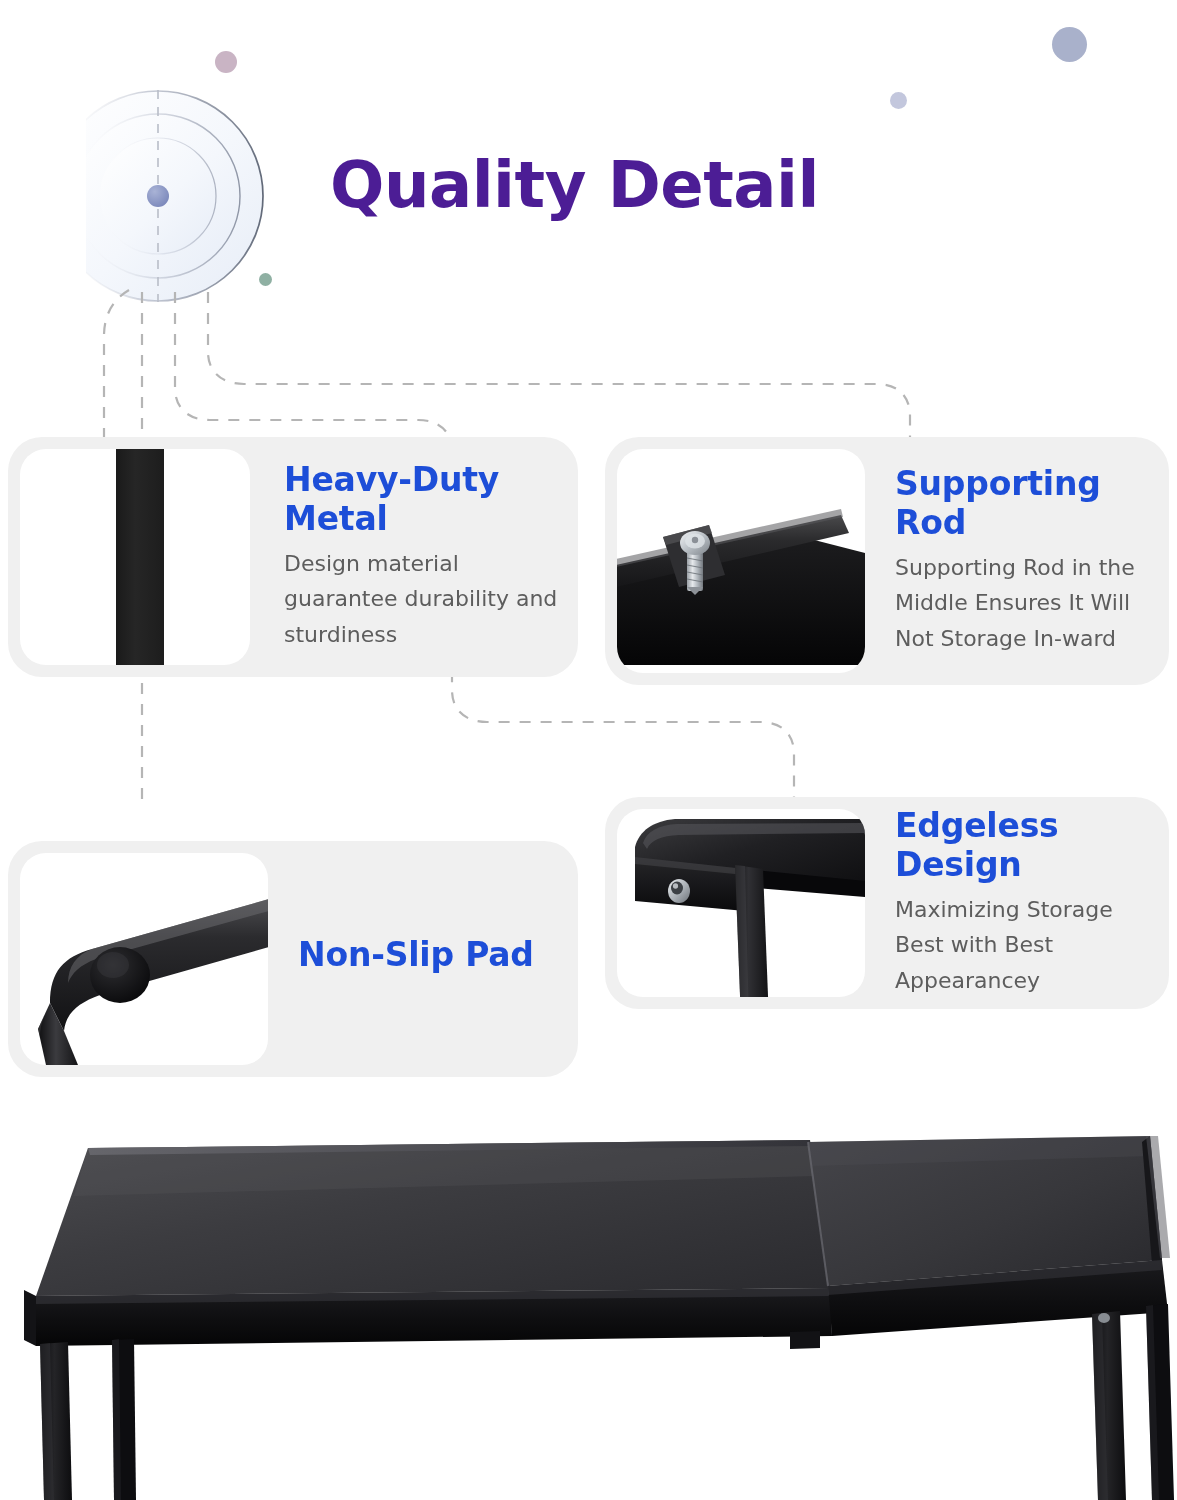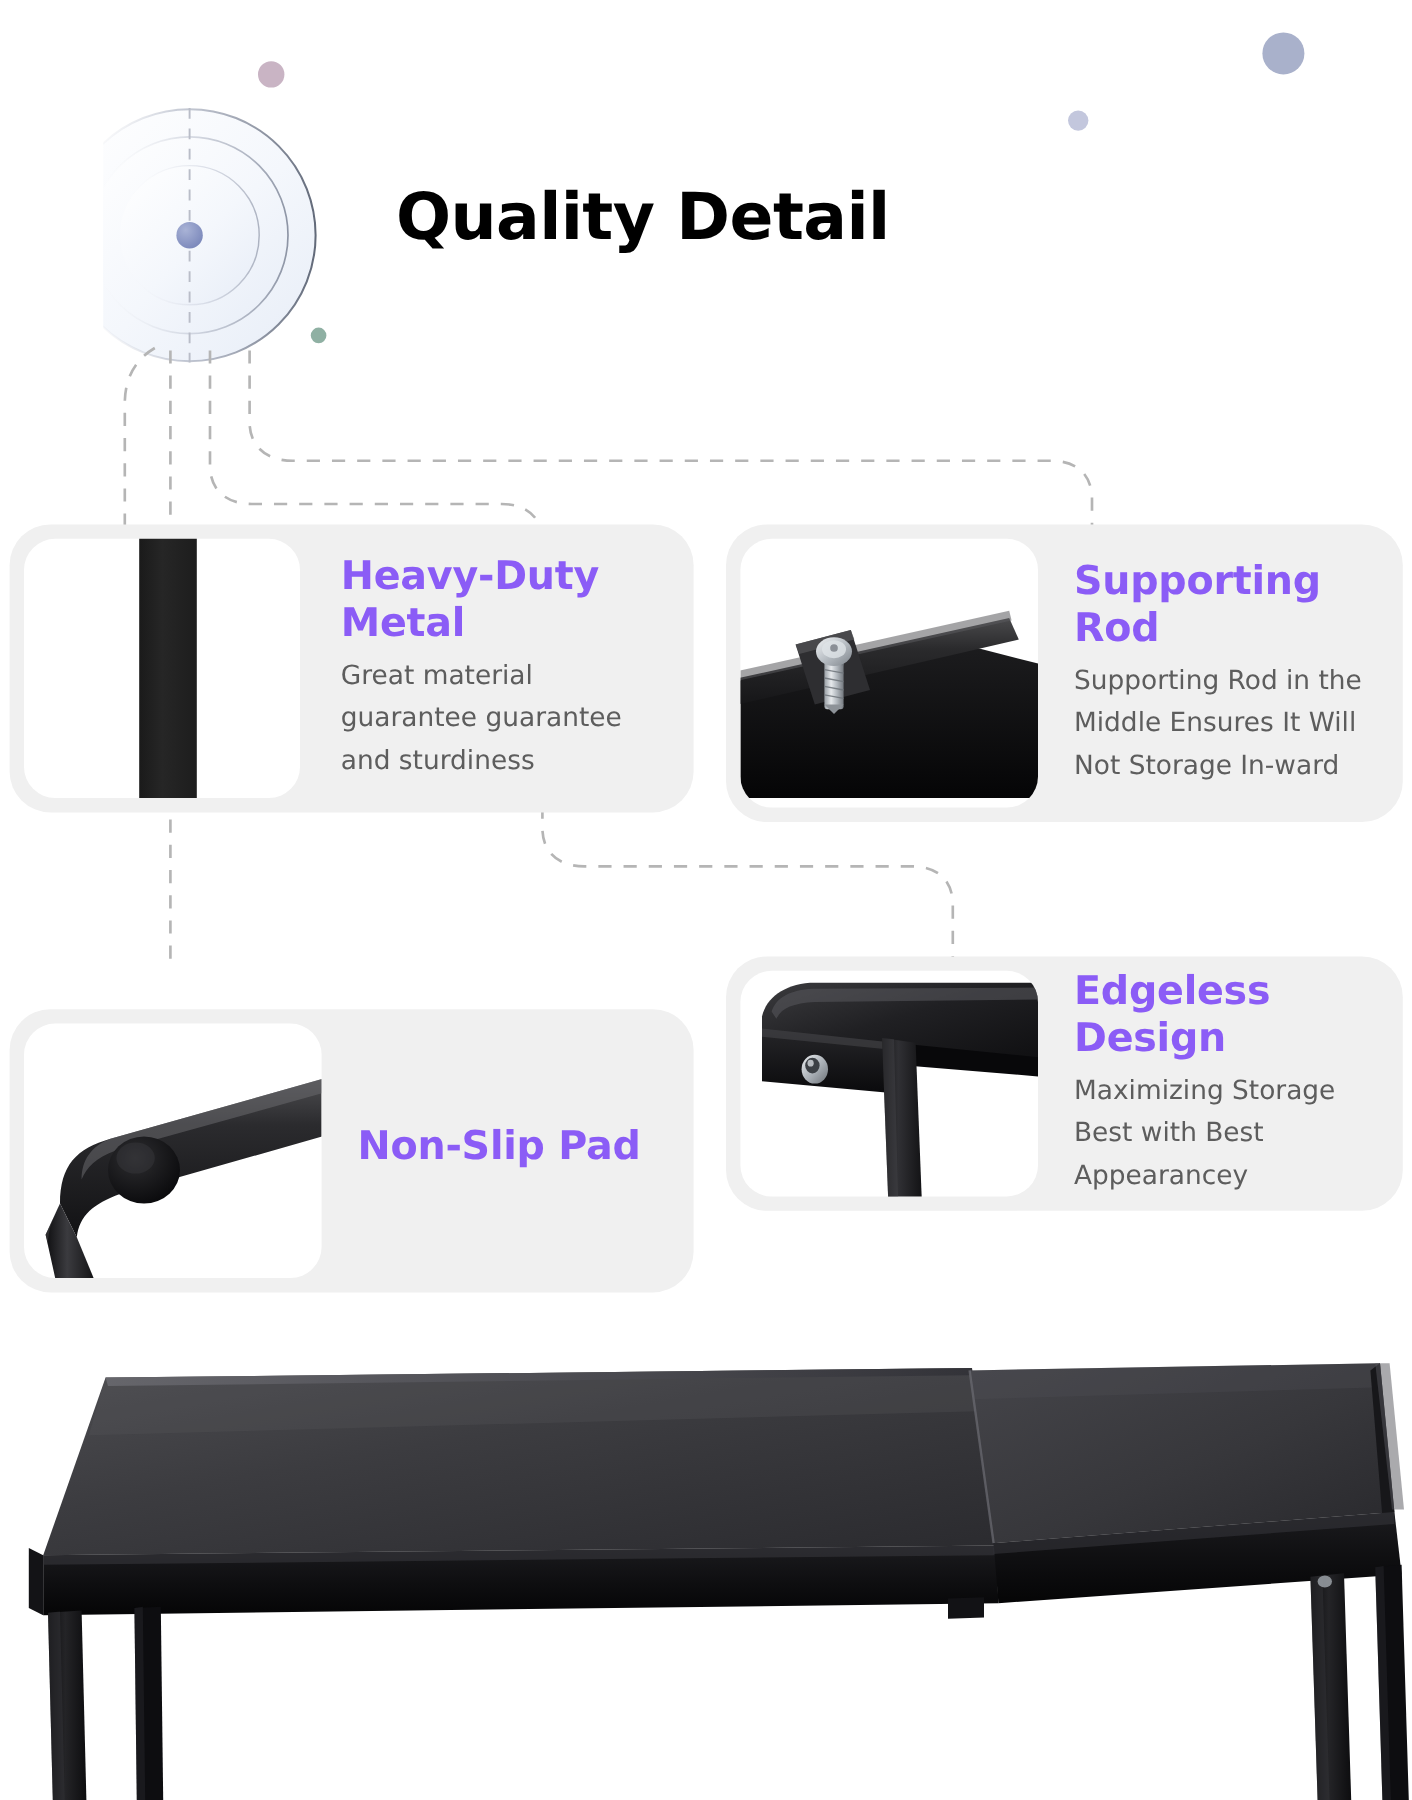--- a/index.html
+++ b/index.html
@@ -49,24 +49,24 @@
     height: 1100px;
     pointer-events: none;
   }
 
   
   #page-title {
     position: absolute;
     left: 330px;
     top: 152px;
     width: 760px;
-    font-size: 54px;
+    font-size: 64px;
     font-weight: 700;
     letter-spacing: -0.5px;
-    color: #000000;
+    color: #4c1d95;
     line-height: 1.06;
     white-space: nowrap;
   }
 
   
   .feature-card {
     position: absolute;
     background: #f0f0f0;
     border-radius: 34px;
     display: flex;
@@ -84,21 +84,21 @@
   .card-text {
     flex: 1 1 auto;
     display: flex;
     flex-direction: column;
     justify-content: center;
     padding-right: 16px;
   }
   .card-title {
     font-size: 33px;
     font-weight: 700;
-    color: #8b5cf6;
+    color: #1d4ed8;
     line-height: 1.16;
     margin: 0 0 8px 0;
     letter-spacing: -0.2px;
   }
   .card-desc {
     font-size: 22px;
     font-weight: 400;
     color: #5d5d5d;
     line-height: 1.62;
     margin: 0;
@@ -218,21 +218,21 @@
   </svg>
 
   <div id="page-title">Quality Detail</div>
 
   <div class="feature-card" id="card-heavy-duty-metal">
     <div class="card-media">
       <div class="metal-bar"></div>
     </div>
     <div class="card-text">
       <p class="card-title">Heavy-Duty Metal</p>
-      <p class="card-desc">Great material guarantee guarantee and sturdiness</p>
+      <p class="card-desc">Design material guarantee durability and sturdiness</p>
     </div>
   </div>
 
   <div class="feature-card" id="card-supporting-rod">
     <div class="card-media">
       <svg class="media-svg" width="248" height="216" viewBox="0 0 248 216" xmlns="http://www.w3.org/2000/svg">
         <defs>
           <linearGradient id="rodBar" x1="0" y1="0" x2="0" y2="1">
             <stop offset="0%" stop-color="#4a4a4c"></stop>
             <stop offset="35%" stop-color="#2a2a2c"></stop>

